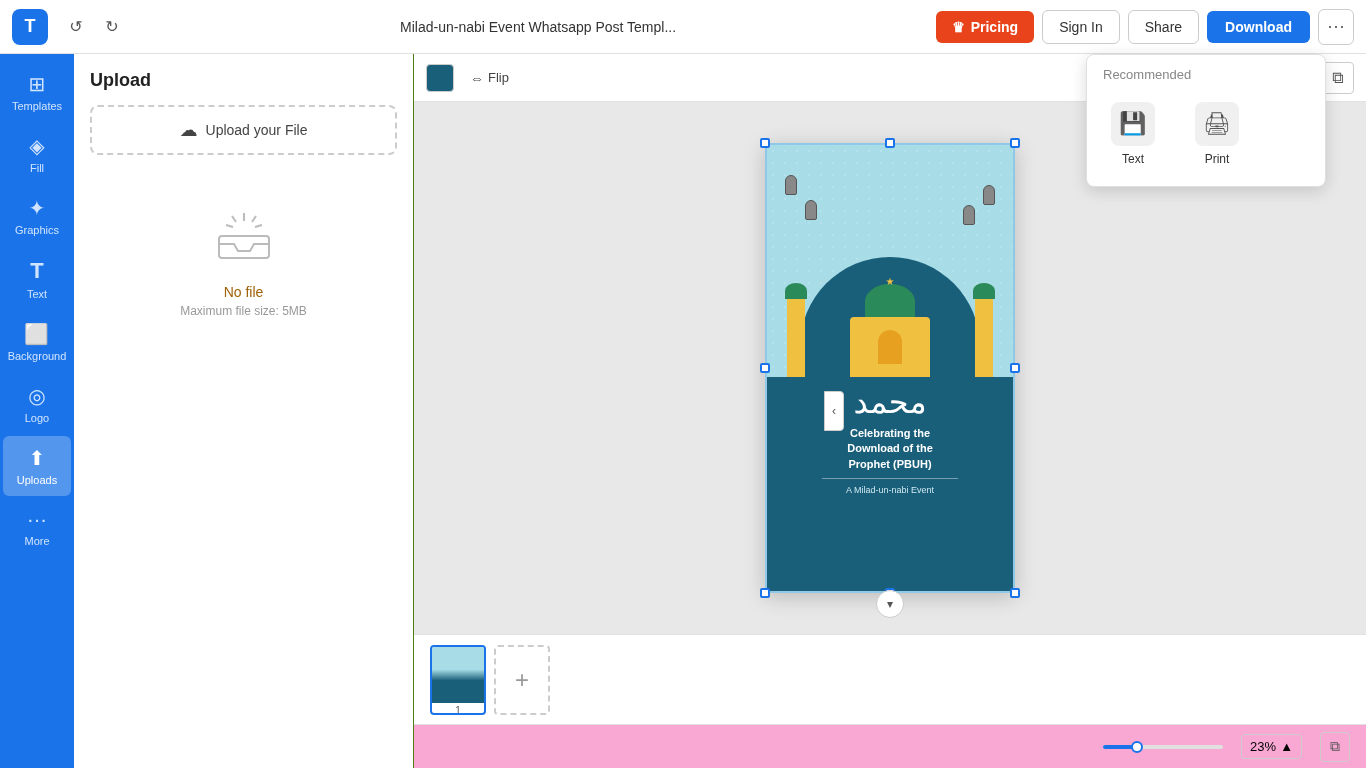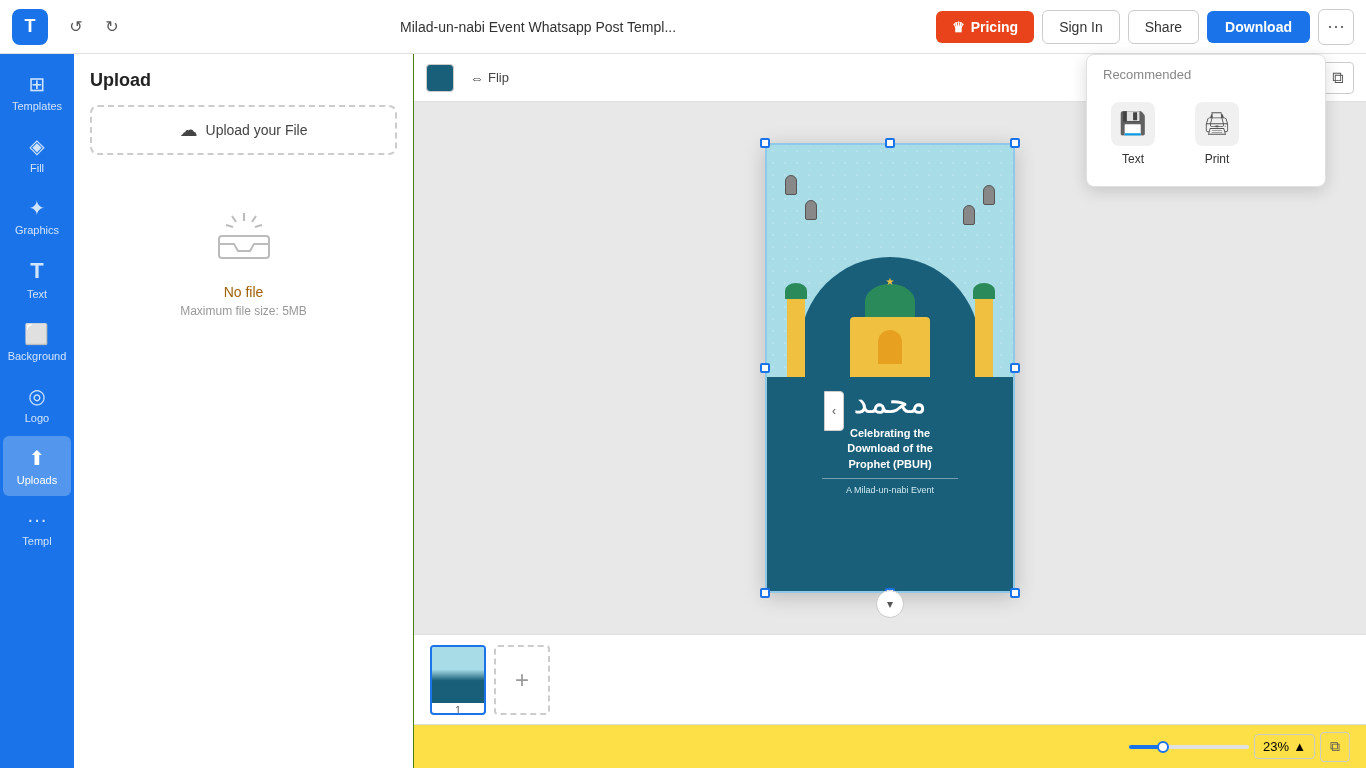--- a/index.html
+++ b/index.html
@@ -434,27 +434,27 @@
       border-radius: 4px;
       display: flex; align-items: center; justify-content: center;
       cursor: pointer;
       color: #999;
       font-size: 24px;
     }
 
     
     .bottom-bar {
       height: 44px;
-      background: #fde047;
+      background: #f9a8d4;
       border-top: 1px solid #e0e0e0;
       display: flex;
       align-items: center;
       justify-content: flex-end;
       padding: 0 16px;
-      gap: 5px;
+      gap: 18px;
       flex-shrink: 0;
     }
     .zoom-control {
       display: flex; align-items: center; gap: 4px;
     }
     .zoom-slider-track {
       width: 120px; height: 4px;
       background: #e0e0e0;
       border-radius: 2px;
       position: relative;
@@ -614,21 +614,21 @@
     <div class="sidebar-item">
       <span class="sidebar-icon">◎</span>
       <span>Logo</span>
     </div>
     <div class="sidebar-item active">
       <span class="sidebar-icon">⬆</span>
       <span>Uploads</span>
     </div>
     <div class="sidebar-item">
       <span class="sidebar-icon">···</span>
-      <span>Templ</span>
+      <span>More</span>
     </div>
   </div>
 
   <div class="upload-panel">
     <div class="upload-title">Upload</div>
     <button class="upload-btn">
       <span style="font-size:18px;">☁</span>
       <span>Upload your File</span>
     </button>
     <div class="no-file-area">

